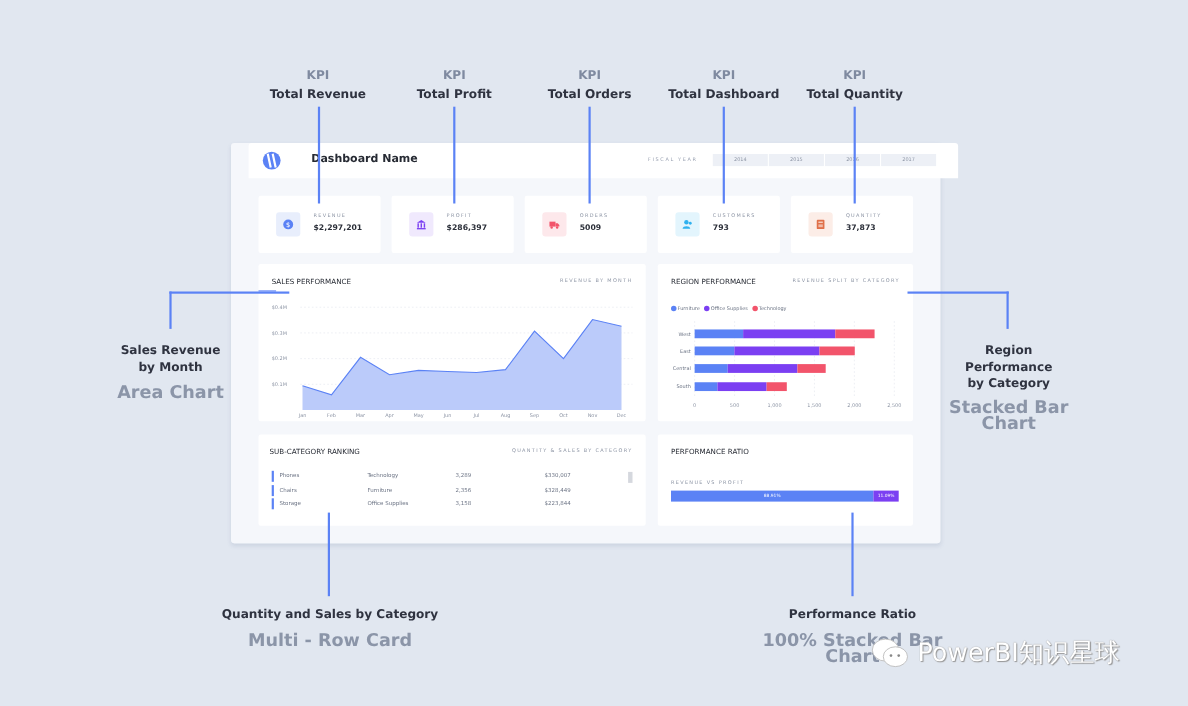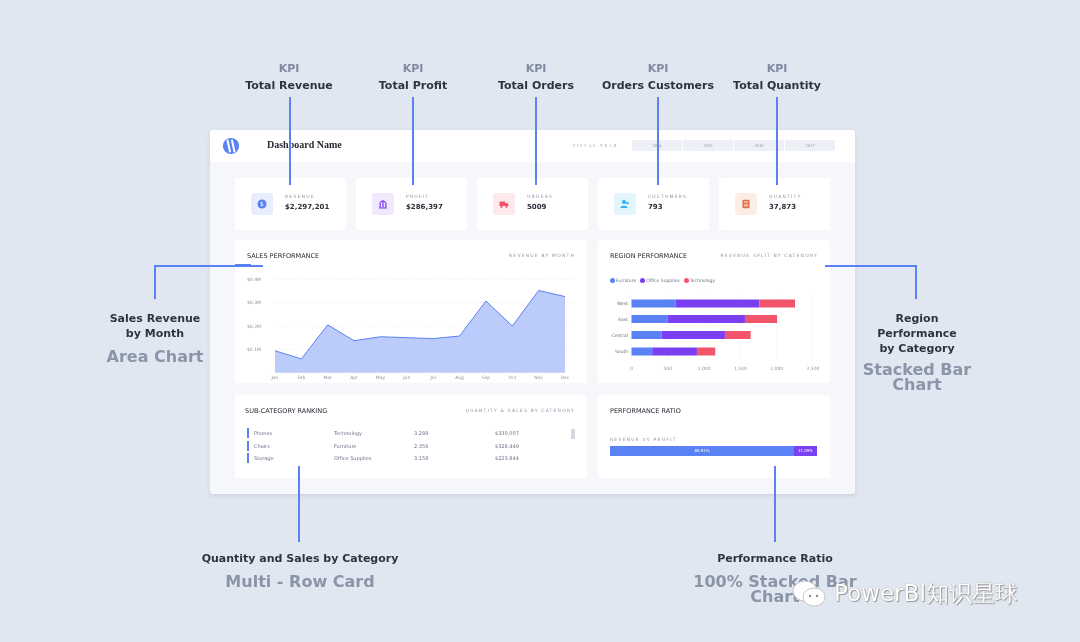--- a/index.html
+++ b/index.html
@@ -8,21 +8,21 @@
 
   .anno { position: absolute; text-align: center; }
   .anno .kpi { font-size: 11px; color: #7f8aa0; font-weight: 600; }
   .anno .title { font-size: 11px; color: #2f3340; font-weight: bold; margin-top: 4px; }
   .anno .sub { font-size: 16px; color: #8b95a8; font-weight: 600; margin-top: 8px; line-height: 15px; }
   .anno .big { font-size: 11px; color: #2f3340; font-weight: bold; line-height: 15px; }
 
   .line { position: absolute; background: #5b82f5; }
 
   .frame { position: absolute; left: 210px; top: 130px; width: 645px; height: 364px; background: #f5f7fb; border-radius: 3px; box-shadow: 0 2px 4px rgba(80,100,140,0.15); }
-  .topbar { position: absolute; left: 0; top: 0; width: 645px; height: 32px; background: #fff; border-radius: 3px 3px 0 0; font-family: Liberation Serif, serif; }
+  .topbar { position: absolute; left: 16px; top: 0; width: 645px; height: 32px; background: #fff; border-radius: 3px 3px 0 0; }
   .logo { position: absolute; left: 12px; top: 7px; width: 18px; height: 18px; }
   .dash-name { position: absolute; left: 57px; top: 9px; font-size: 10px; font-weight: bold; color: #262a33; }
   .fy-label { position: absolute; left: 363px; top: 13px; font-size: 4.5px; letter-spacing: 1.5px; color: #9aa2b2; }
   .years { position: absolute; left: 422px; top: 10px; display: flex; gap: 1px; }
   .year { width: 50px; height: 11px; background: #edf0f6; font-size: 4.5px; color: #8c94a4; text-align: center; line-height: 11px; }
 
   .card { position: absolute; background: #fff; border-radius: 2px; }
   .kcard { top: 48px; width: 111px; height: 52px; }
   .kicon { position: absolute; left: 16px; top: 15px; width: 22px; height: 22px; border-radius: 3px; display: flex; align-items: center; justify-content: center; }
   .klabel { position: absolute; left: 50px; top: 16px; font-size: 4.5px; letter-spacing: 1.2px; color: #8c94a4; }
@@ -57,21 +57,21 @@
 <div class="anno" style="left:363px; top:62px; width:100px;">
   <div class="kpi">KPI</div>
   <div class="title">Total Profit</div>
 </div>
 <div class="anno" style="left:486px; top:62px; width:100px;">
   <div class="kpi">KPI</div>
   <div class="title">Total Orders</div>
 </div>
 <div class="anno" style="left:598px; top:62px; width:120px;">
   <div class="kpi">KPI</div>
-  <div class="title">Orders Customers</div>
+  <div class="title">Total Dashboard</div>
 </div>
 <div class="anno" style="left:722px; top:62px; width:110px;">
   <div class="kpi">KPI</div>
   <div class="title">Total Quantity</div>
 </div>
 
 <div class="anno" style="left:95px; top:311px; width:120px;">
   <div class="big">Sales Revenue</div>
   <div class="big">by Month</div>
   <div class="sub">Area Chart</div>

